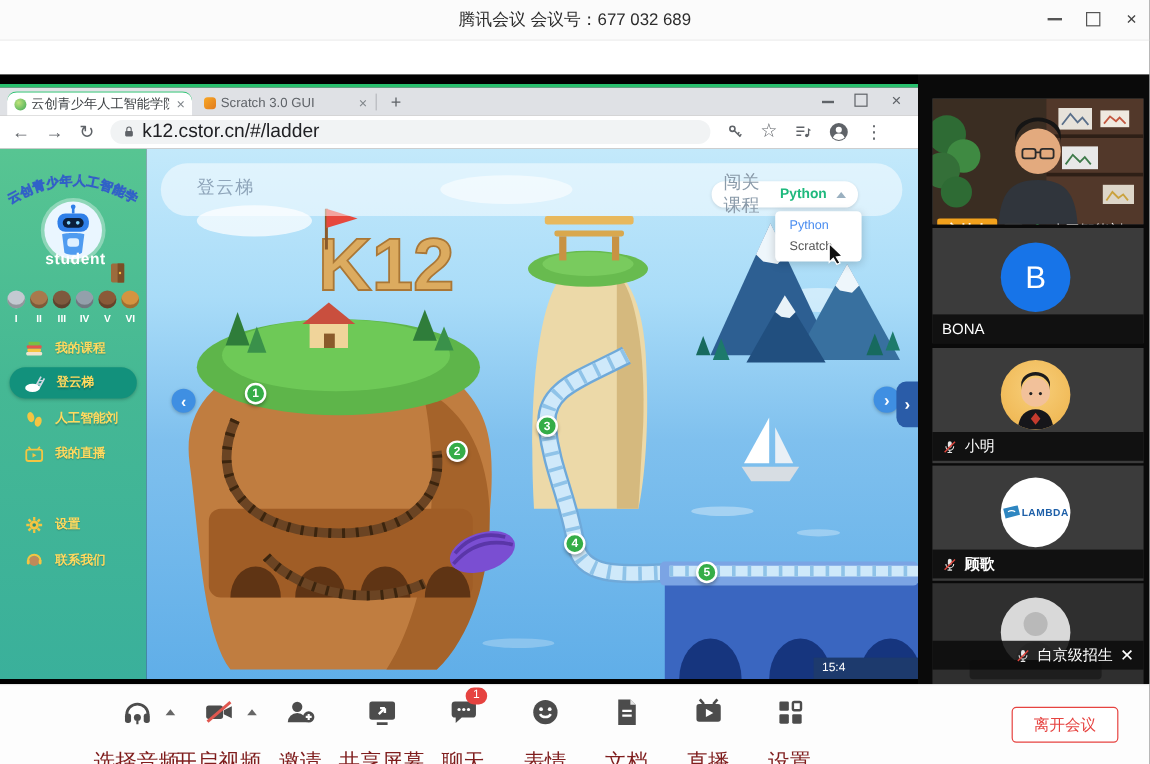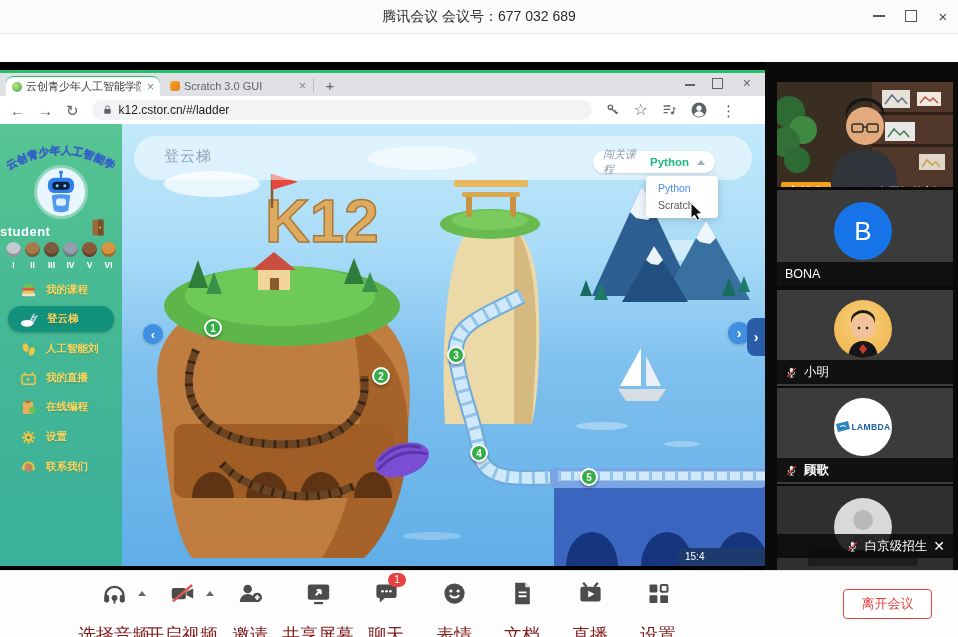--- a/index.html
+++ b/index.html
@@ -19,41 +19,41 @@
   .tabstrip{left:0;top:11px;width:765px;height:23px;background:#dfe1e5;}
   .tab{top:3px;height:20px;border-radius:8px 8px 0 0;display:flex;align-items:center;padding:0 6px;font-size:11px;color:#3c4043;box-sizing:border-box;}
   .tab .t{flex:1;overflow:hidden;white-space:nowrap;margin:0 6px 0 4px;}
   .tab.active{background:#fff;border-top:1.5px solid #27c06d;}
   .tab.inactive{background:transparent;color:#5f6368;}
   .fav{width:10px;height:10px;border-radius:50%;flex:0 0 auto;}
   .xbtn{color:#80868b;font-size:12px;flex:0 0 auto;line-height:1;}
   .urlbar{left:0;top:34px;width:765px;height:28px;background:#fff;display:flex;align-items:center;padding:0 10px;box-sizing:border-box;gap:13px;}
   .navic{color:#5f6368;font-size:15px;line-height:1;flex:0 0 auto;}
   .urlpill{flex:1;height:20px;background:#f1f3f4;border-radius:10px;display:flex;align-items:center;padding:0 10px;gap:6px;max-width:480px;}
-  .urltext{font-size:12px;color:#202124;}
+  .urltext{font-size:16px;color:#202124;}
   
   .page{left:0;top:62px;width:765px;height:442px;overflow:hidden;}
   .side{left:0;top:0;width:122px;height:442px;background:linear-gradient(180deg,#57c592 0%,#45b894 45%,#3ab09b 100%);}
   .logoarc{left:3px;top:4px;}
   .avcirc{left:37px;top:44px;width:48px;height:48px;border-radius:50%;background:#eaf6ff;box-shadow:0 0 0 3px rgba(255,255,255,.35);overflow:hidden;}
-  .student{left:0;top:100px;width:126px;font-size:13px;font-weight:bold;color:#fff;letter-spacing:.5px;}
+  .student{left:0;top:84px;width:126px;text-align:center;font-size:13px;font-weight:bold;color:#fff;letter-spacing:.5px;}
   .door{left:92px;top:95px;}
   .medals{left:6px;top:118px;width:110px;display:flex;justify-content:space-between;}
   .medal{width:15px;height:15px;border-radius:50%;box-shadow:inset 0 -3px 0 rgba(0,0,0,.25);}
   .ranks{left:6px;top:136px;width:110px;display:flex;justify-content:space-between;}
   .rank{width:15px;text-align:center;font-size:8.5px;font-weight:bold;color:#fff;}
   .menuitem{left:8px;width:106px;height:26px;display:flex;align-items:center;gap:9px;padding-left:12px;box-sizing:border-box;border-radius:13px;}
   .menuitem.active{background:#12917c;box-shadow:0 1px 3px rgba(0,0,0,.25);}
   .mlabel{font-size:10.5px;font-weight:bold;color:#ffd95e;text-shadow:0 1px 1px rgba(0,0,0,.2);white-space:nowrap;}
   .content{left:122px;top:0;width:643px;height:442px;background:linear-gradient(180deg,#c3e9fb 0%,#a9dcf8 28%,#7fc0ee 55%,#60aee8 100%);overflow:hidden;}
   .illu{position:absolute;left:0;top:0;}
   .cloudband{left:12px;top:12px;width:618px;height:44px;border-radius:22px;background:rgba(255,255,255,.5);}
   .pagetitle{left:42px;top:23px;font-size:15px;color:#8fa5ba;letter-spacing:1px;}
   .coursepill{left:471px;top:27px;width:122px;height:22px;background:#fff;border-radius:11px;display:flex;align-items:center;padding:0 10px;box-sizing:border-box;gap:8px;box-shadow:0 1px 3px rgba(0,0,0,.12);}
-  .courselabel{font-size:11px;color:#8a9aa9;font-style:italic;}
+  .courselabel{font-size:15px;color:#8a9aa9;}
   .coursevalue{font-size:11.5px;font-weight:bold;color:#1fb97d;}
   .caretup{width:0;height:0;border-left:4px solid transparent;border-right:4px solid transparent;border-bottom:5px solid #9ab0c0;margin-left:auto;}
   .dropdown{left:524px;top:52px;width:72px;height:42px;background:#fff;border-radius:4px;box-shadow:0 2px 8px rgba(0,0,0,.18);padding:4px 0;box-sizing:border-box;}
   .opt{height:17px;line-height:17px;padding-left:12px;font-size:10.5px;}
   .opt.sel{color:#4a8df0;}
   .opt.plain{color:#555;}
   .cp{width:18px;height:18px;border-radius:50%;background:#35ad47;border:2px solid #fff;box-sizing:border-box;color:#fff;font-size:10px;font-weight:bold;display:flex;align-items:center;justify-content:center;box-shadow:0 2px 3px rgba(0,0,0,.3);}
   .arrowcirc{border-radius:50%;background:#3f8fe2;color:#fff;display:flex;align-items:center;justify-content:center;font-weight:bold;box-shadow:0 1px 3px rgba(0,0,0,.25);}
   .edgehandle{left:625px;top:194px;width:18px;height:38px;background:#2a5ca8;border-radius:8px 0 0 8px;color:#fff;display:flex;align-items:center;justify-content:center;font-size:14px;font-weight:bold;}
   .timebar{left:556px;top:424px;width:87px;height:18px;background:#1d3a6d;color:#fff;font-size:10px;line-height:18px;padding-left:7px;box-sizing:border-box;}
@@ -238,28 +238,20 @@
           <span class="mlabel">人工智能刘</span>
         </div>
         <div class="abs menuitem" style="top:241px;">
           <svg width="17" height="17" viewBox="0 0 18 18">
             <path d="M6 5 4 2.5M12 5l2-2.5" stroke="#f4c542" stroke-width="1.4"></path>
             <rect x="2" y="5" width="14" height="10" rx="2" fill="none" stroke="#f4c542" stroke-width="1.6"></rect>
             <path d="M7.5 8v4l3.5-2Z" fill="#f4c542"></path>
           </svg>
           <span class="mlabel">我的直播</span>
         </div>
-        <div class="abs menuitem" style="top:270px;">
-          <svg width="17" height="17" viewBox="0 0 18 18">
-            <rect x="3" y="3" width="11" height="13" rx="2" fill="#e8b05c"></rect>
-            <rect x="6" y="1.5" width="5" height="3" rx="1" fill="#b07a36"></rect>
-            <circle cx="13" cy="12" r="3.5" fill="#6fc24a"></circle>
-          </svg>
-          <span class="mlabel">在线编程</span>
-        </div>
         <div class="abs menuitem" style="top:300px;">
           <svg width="17" height="17" viewBox="0 0 18 18">
             <g stroke="#f4c542" stroke-width="2">
                 <path d="M9 2v3M9 13v3M2 9h3M13 9h3M4 4l2 2M12 12l2 2M14 4l-2 2M6 12l-2 2"></path>
               </g>
             <circle cx="9" cy="9" r="4" fill="#f4c542"></circle>
               <circle cx="9" cy="9" r="1.6" fill="#2f8f74"></circle>
           </svg>
           <span class="mlabel">设置</span>
         </div>

